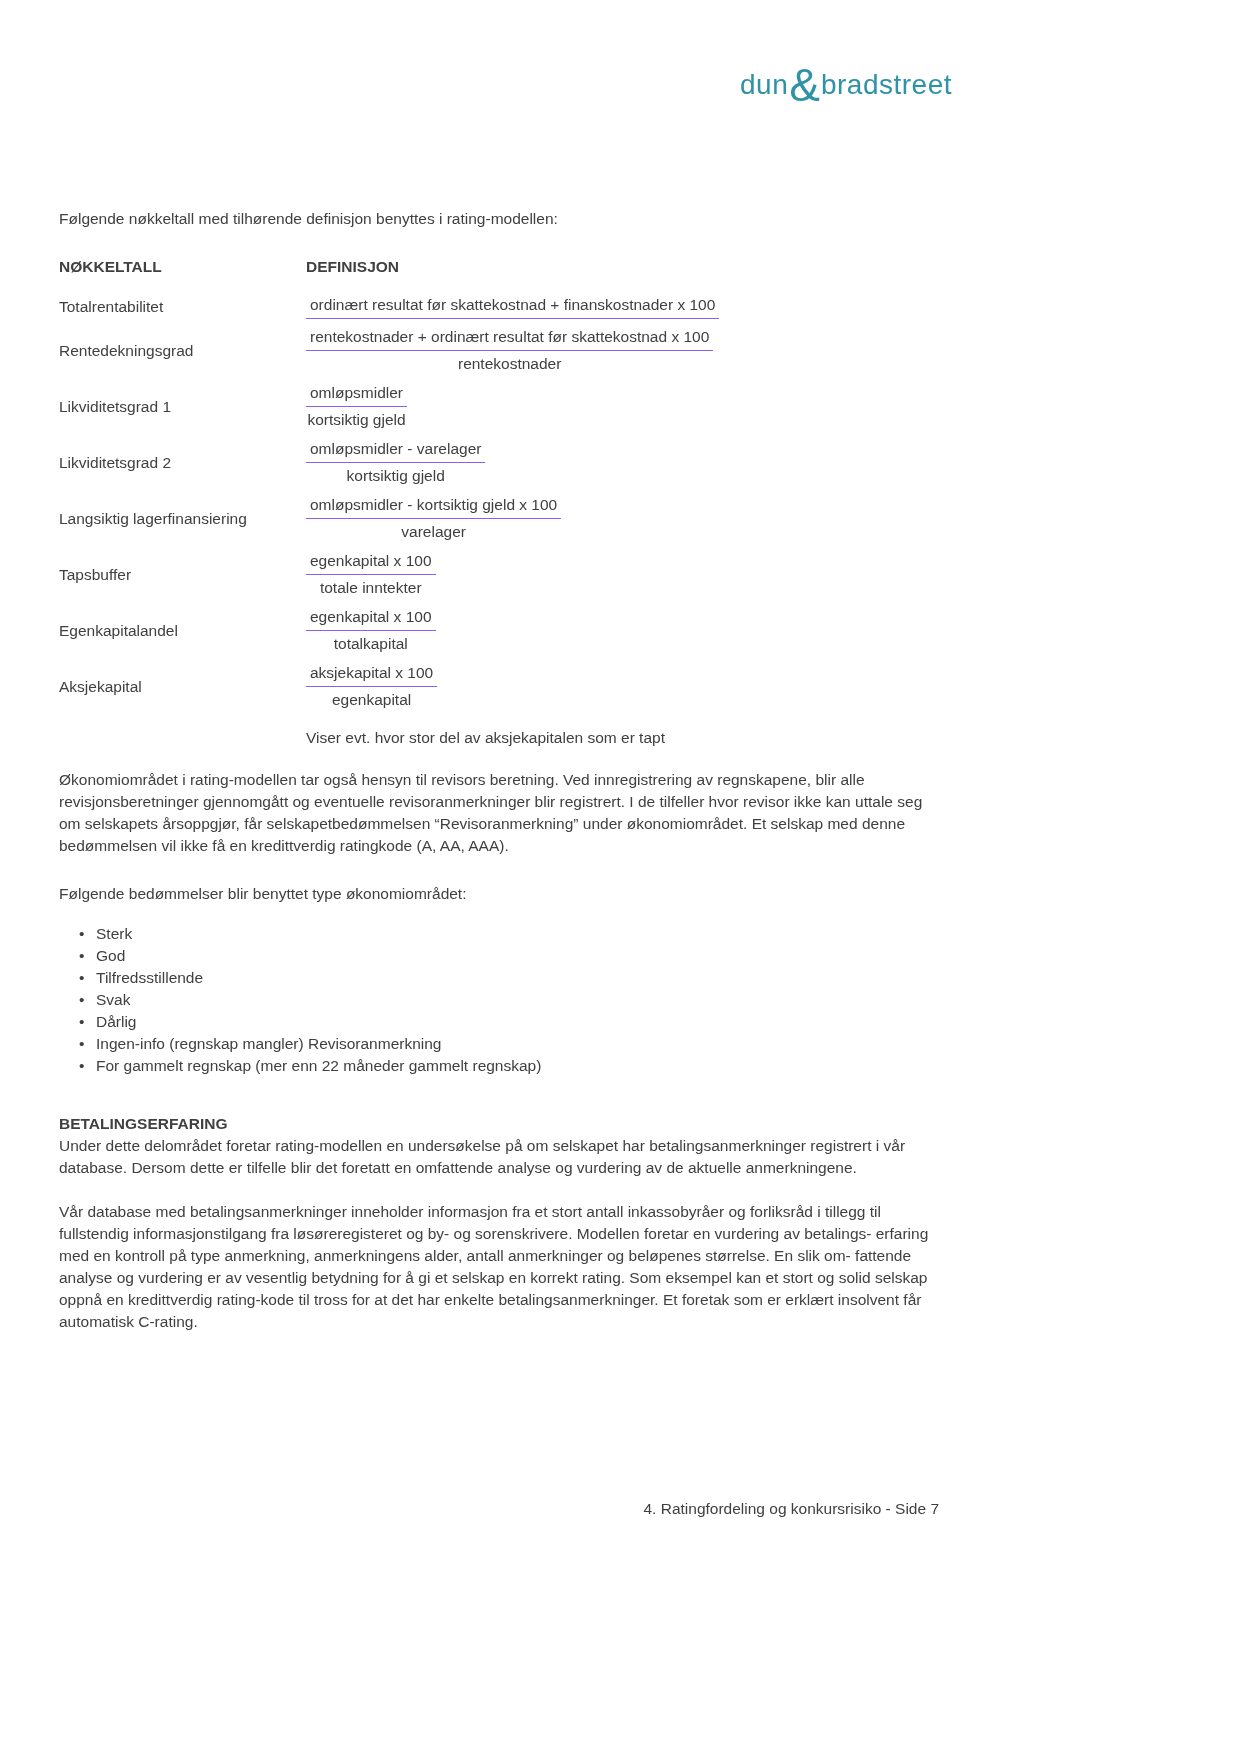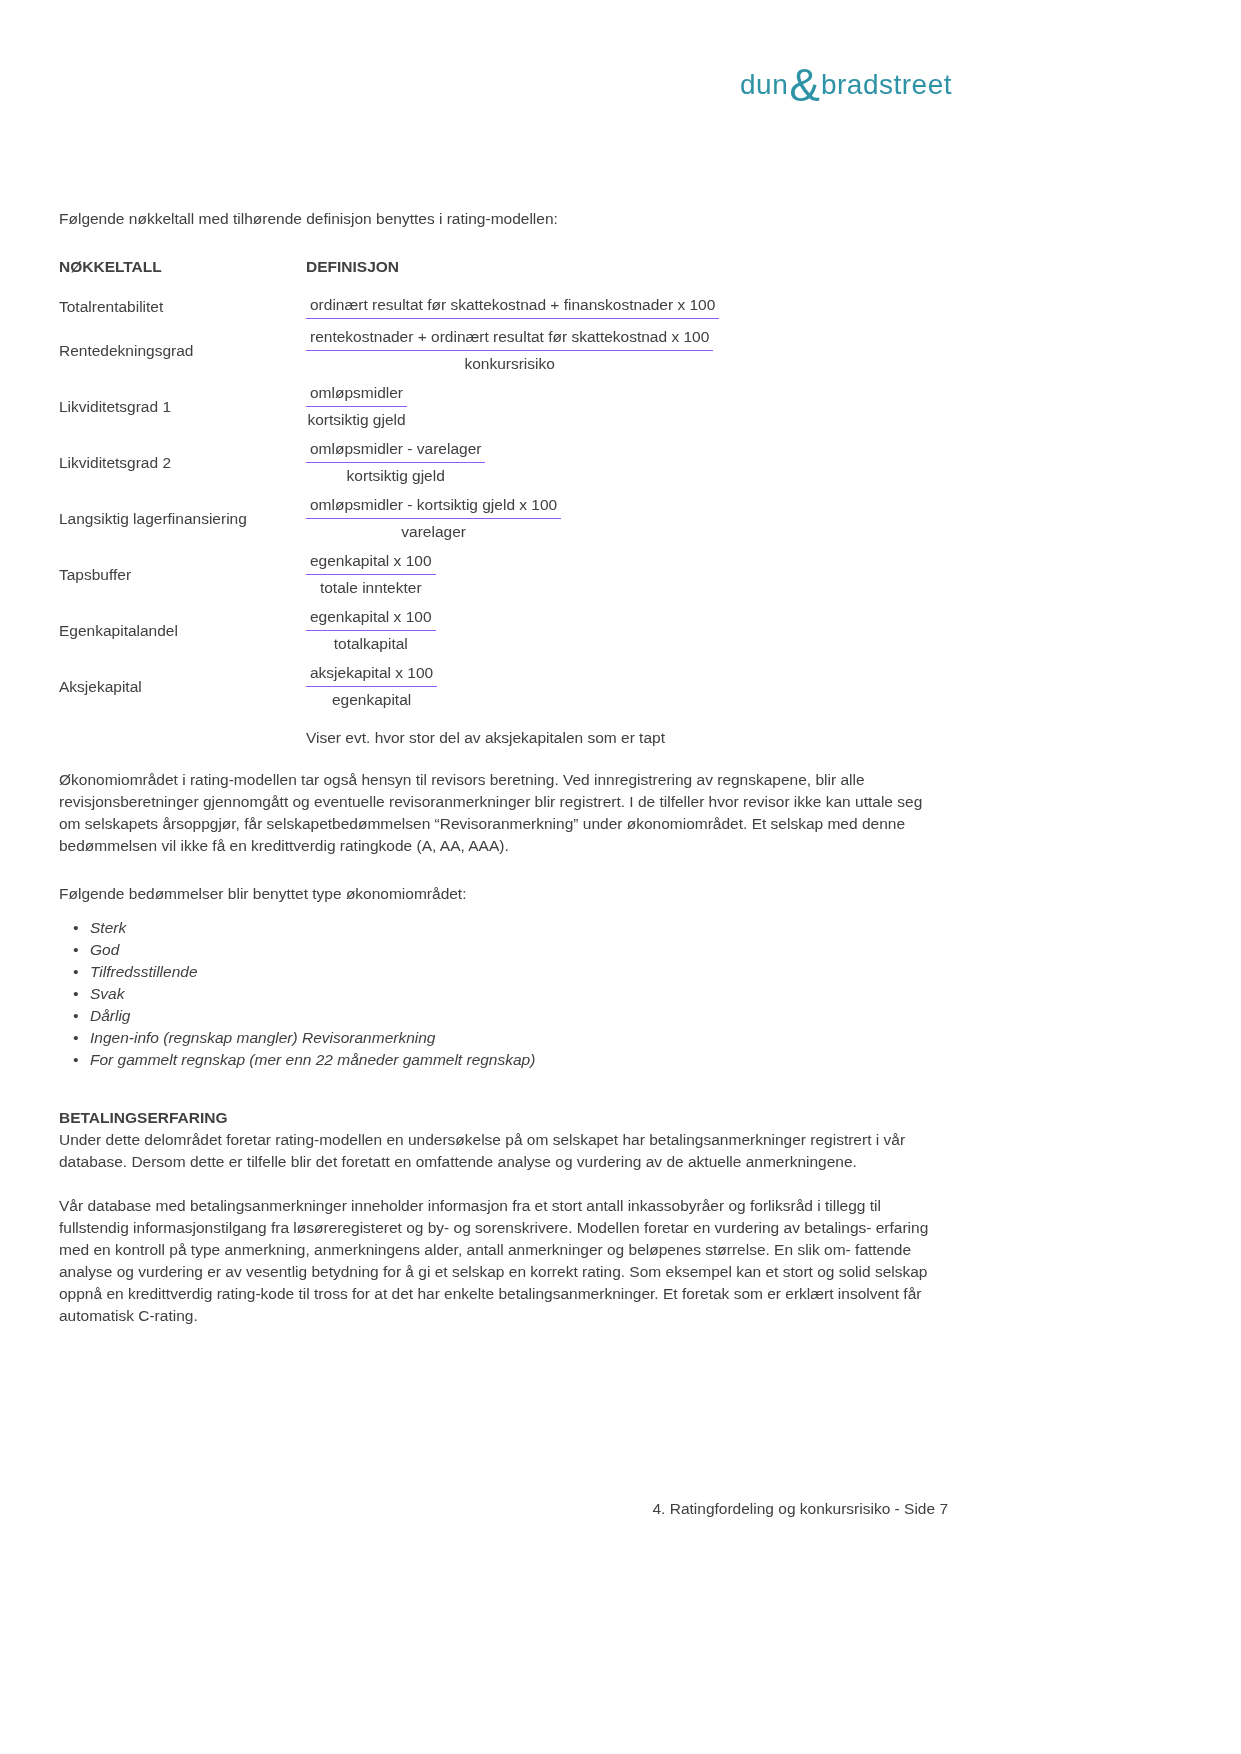--- a/index.html
+++ b/index.html
@@ -68,23 +68,22 @@
   .note {
     margin: 16px 0 0 247px;
   }
 
   .para { margin: 0; }
   .para-economy { margin-top: 20px; }
   .bullets-intro { margin-top: 26px; }
 
   ul.bullets {
     list-style: none;
-    margin: 12px;
+    margin: 18px;
     padding: 0;
-    font-style: italic;
   }
   ul.bullets li {
     position: relative;
     padding-left: 19px;
   }
   ul.bullets li::before {
     content: "\2022";
     position: absolute;
     left: 2px;
   }
@@ -93,21 +92,21 @@
     margin: 36px 0 0 0;
     font-weight: bold;
     font-size: 15.5px;
     line-height: 22px;
   }
   .para-p2 { margin-top: 22px; }
 
   .footer {
     position: absolute;
     top: 1498px;
-    right: 293px;
+    right: 302px;
     font-size: 15.5px;
     line-height: 22px;
     white-space: nowrap;
   }
 </style>
 </head>
 <body>
 
 <div class="page">
 
@@ -133,21 +132,21 @@
             <div class="num">ordinært resultat før skattekostnad + finanskostnader x 100</div>
           </div>
         </div>
       </div>
 
       <div class="trow">
         <div class="tlabel">Rentedekningsgrad</div>
         <div class="tdef">
           <div class="fraction">
             <div class="num">rentekostnader + ordinært resultat før skattekostnad x 100</div>
-            <div class="den">konkursrisiko</div>
+            <div class="den">rentekostnader</div>
           </div>
         </div>
       </div>
 
       <div class="trow">
         <div class="tlabel">Likviditetsgrad 1</div>
         <div class="tdef">
           <div class="fraction">
             <div class="num">omløpsmidler</div>
             <div class="den">kortsiktig gjeld</div>

